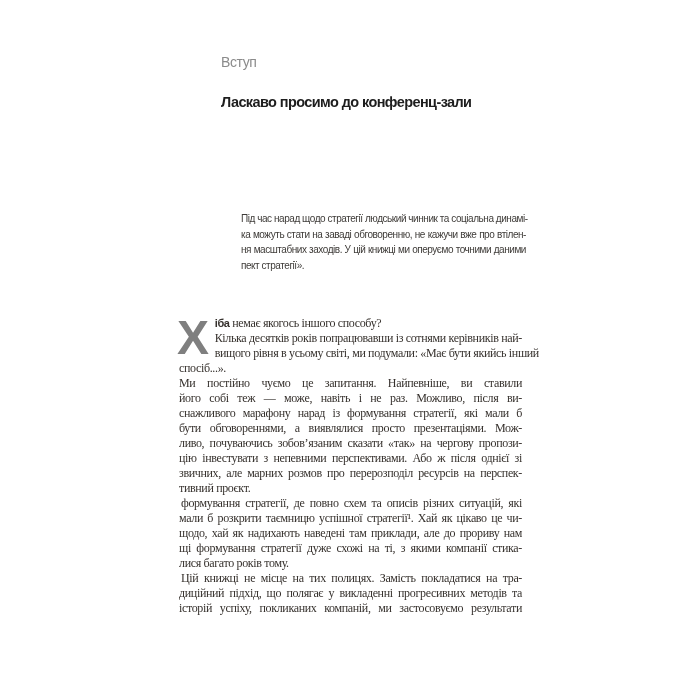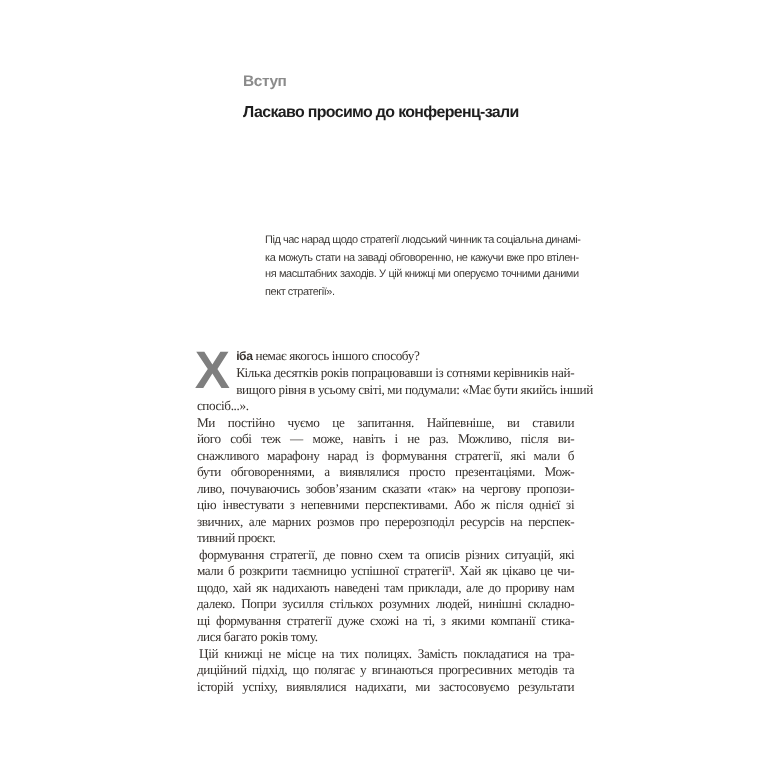--- a/index.html
+++ b/index.html
@@ -12,23 +12,23 @@
   }
   html,body{margin:0;padding:0;background:#fff;}
   .page{
     position:relative;
     width:700px;height:700px;
     background:var(--paper);
     overflow:hidden;
     font-family:"Liberation Serif", serif;
   }
   .kicker{
-    position:absolute;left:221px;top:65px;
+    position:absolute;left:221px;top:54px;
     font-family:"Liberation Sans", sans-serif;
-    font-weight:700;font-size:14px;line-height:16px;
+    font-weight:400;font-size:14px;line-height:16px;
     letter-spacing:-0.4px;
     color:var(--kicker);
     text-align:center;
   }
   .chapter-title{
     position:absolute;left:221px;top:93px;
     font-family:"Liberation Sans", sans-serif;
     font-weight:700;font-size:14.5px;line-height:18px;
     letter-spacing:-0.6px;
     color:var(--title);
@@ -111,24 +111,23 @@
         <div class="line">бути обговореннями, а виявлялися просто презентаціями. Мож-</div>
         <div class="line">ливо, почуваючись зобов’язаним сказати «так» на чергову пропози-</div>
         <div class="line">цію інвестувати з непевними перспективами. Або ж після однієї зі</div>
         <div class="line">звичних, але марних розмов про перерозподіл ресурсів на перспек-</div>
         <div class="line left">тивний проєкт.</div>
       </div>
       <div class="para indent">
         <div class="line">формування стратегії, де повно схем та описів різних ситуацій, які</div>
         <div class="line">мали б розкрити таємницю успішної стратегії¹. Хай як цікаво це чи-</div>
         <div class="line">щодо, хай як надихають наведені там приклади, але до прориву нам</div>
-        <div class="line">далеко. Попри зусилля стількох розумних людей, нинішні складно-</div>
         <div class="line">щі формування стратегії дуже схожі на ті, з якими компанії стика-</div>
         <div class="line left">лися багато років тому.</div>
       </div>
       <div class="para indent">
         <div class="line">Цій книжці не місце на тих полицях. Замість покладатися на тра-</div>
-        <div class="line">диційний підхід, що полягає у вгинаються прогресивних методів та</div>
-        <div class="line">історій успіху, виявлялися надихати, ми застосовуємо результати</div>
+        <div class="line">диційний підхід, що полягає у викладенні прогресивних методів та</div>
+        <div class="line">історій успіху, покликаних компаній, ми застосовуємо результати</div>
       </div>
     </div>
 
 </div>
 
 </body></html>

